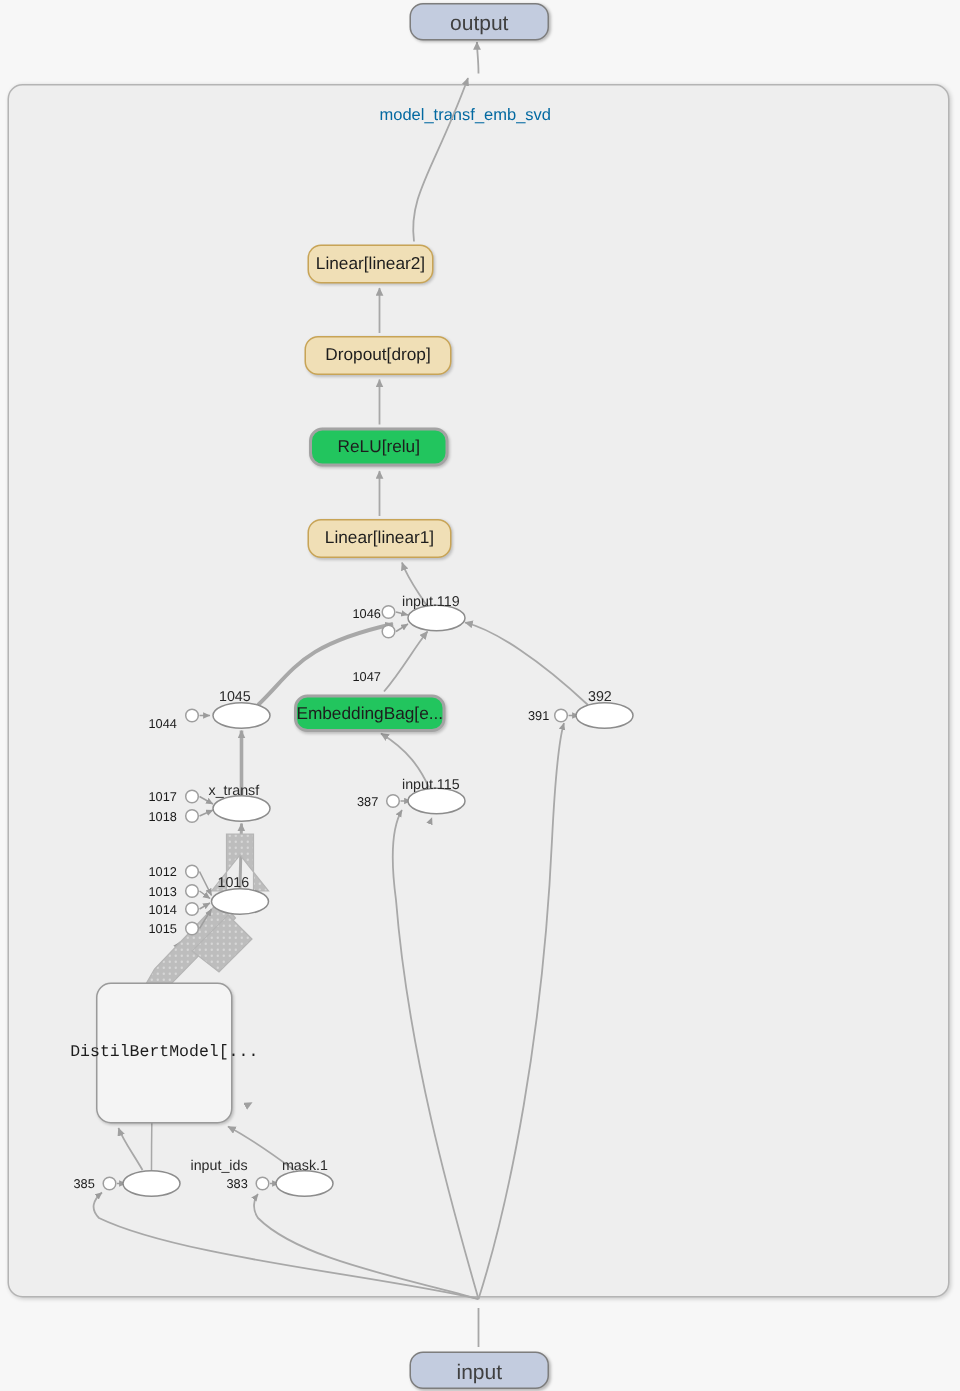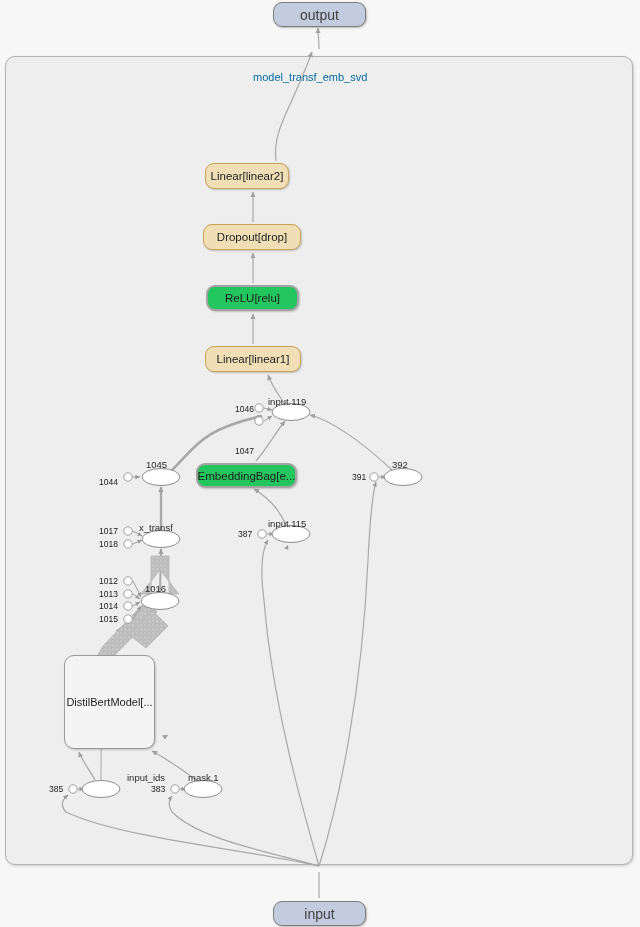--- a/index.html
+++ b/index.html
@@ -58,20 +58,21 @@
   }
   .op-box.plain {
     background: #22c55e;
     border: 2px solid #a3a3a3;
   }
   .op-box.big {
     border-radius: 10px;
     background: #f4f4f4;
     border: 1px solid #9a9a9a;
     font-size: 11px;
+    font-family: Liberation Mono, monospace;
   }
   .var-name {
     position: absolute;
     font-size: 9.5px;
     color: #2a2a2a;
     white-space: nowrap;
     pointer-events: none;
   }
   .port-label {
     position: absolute;

